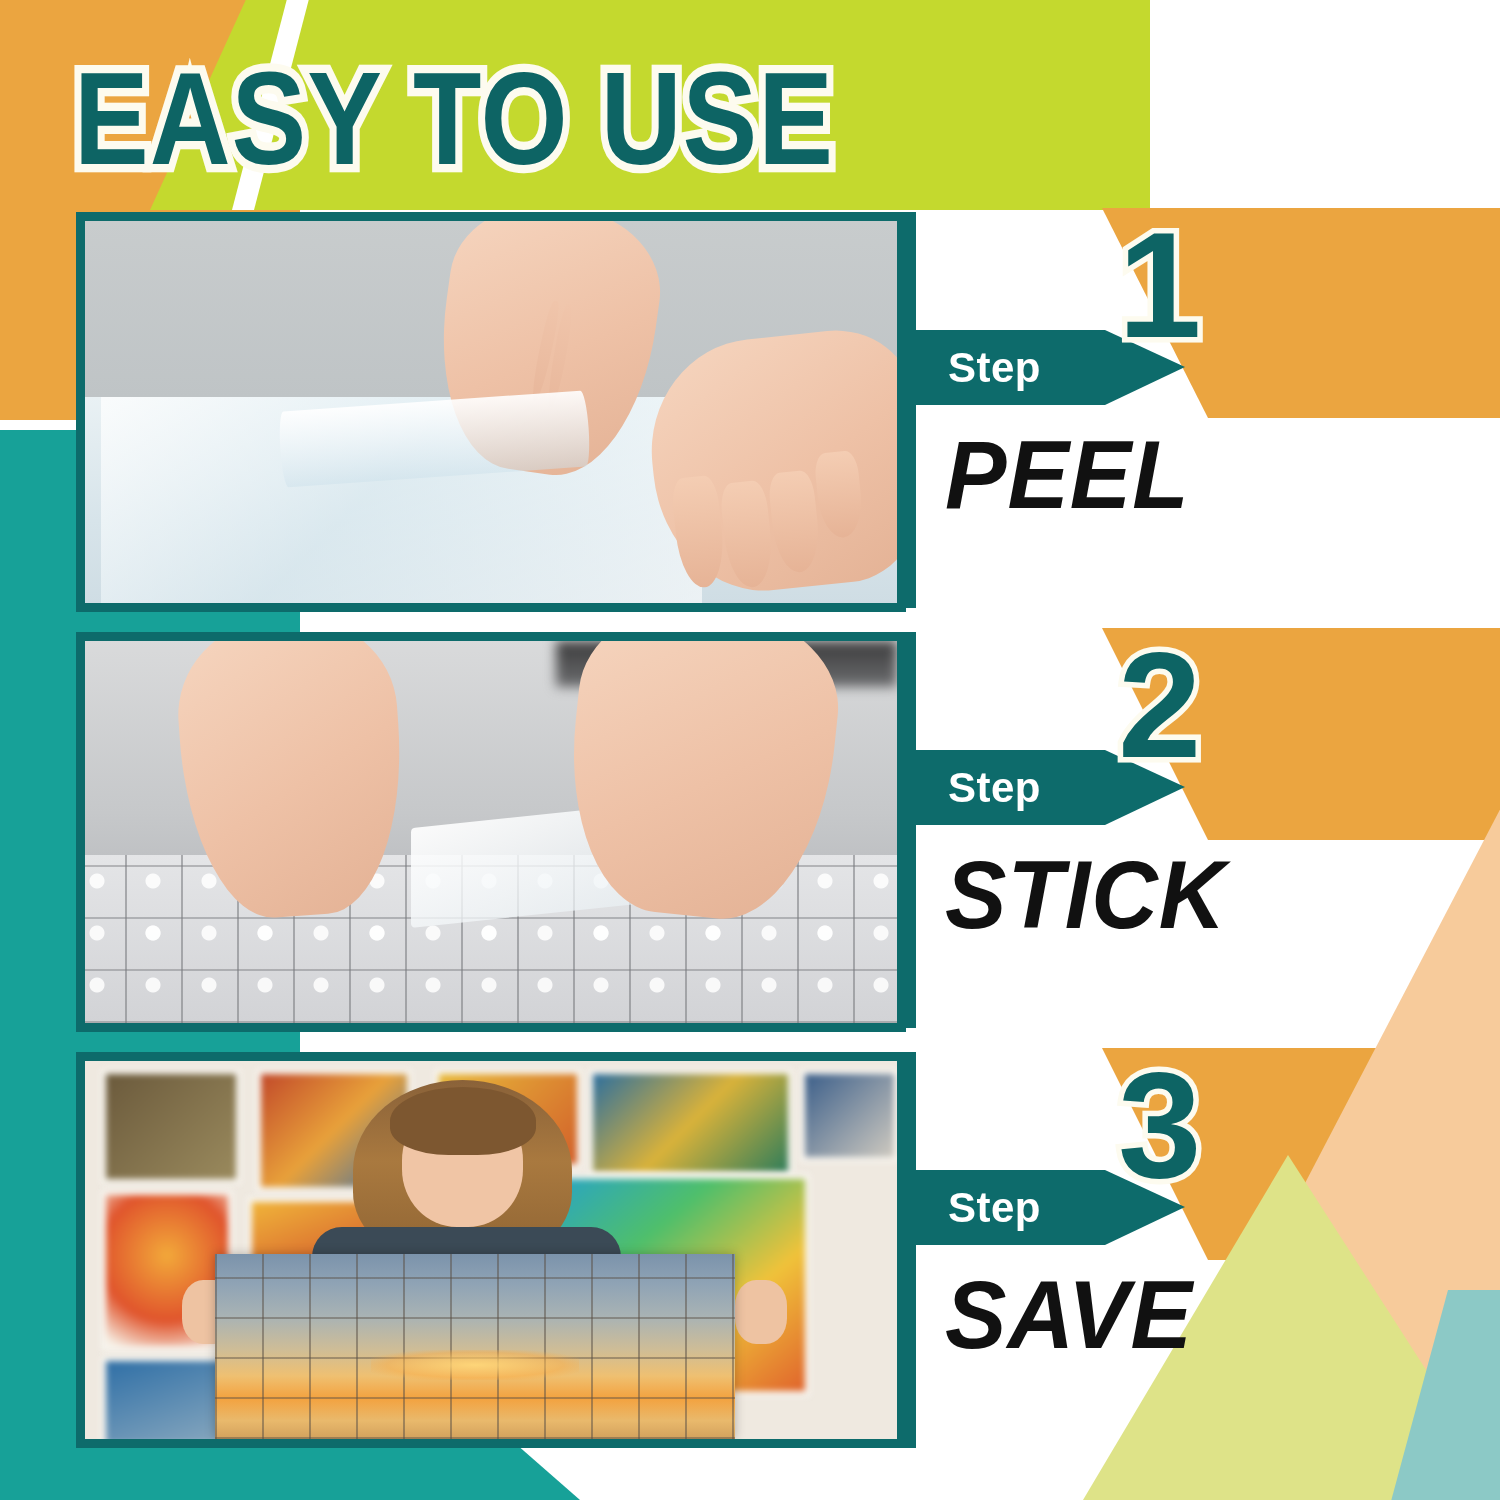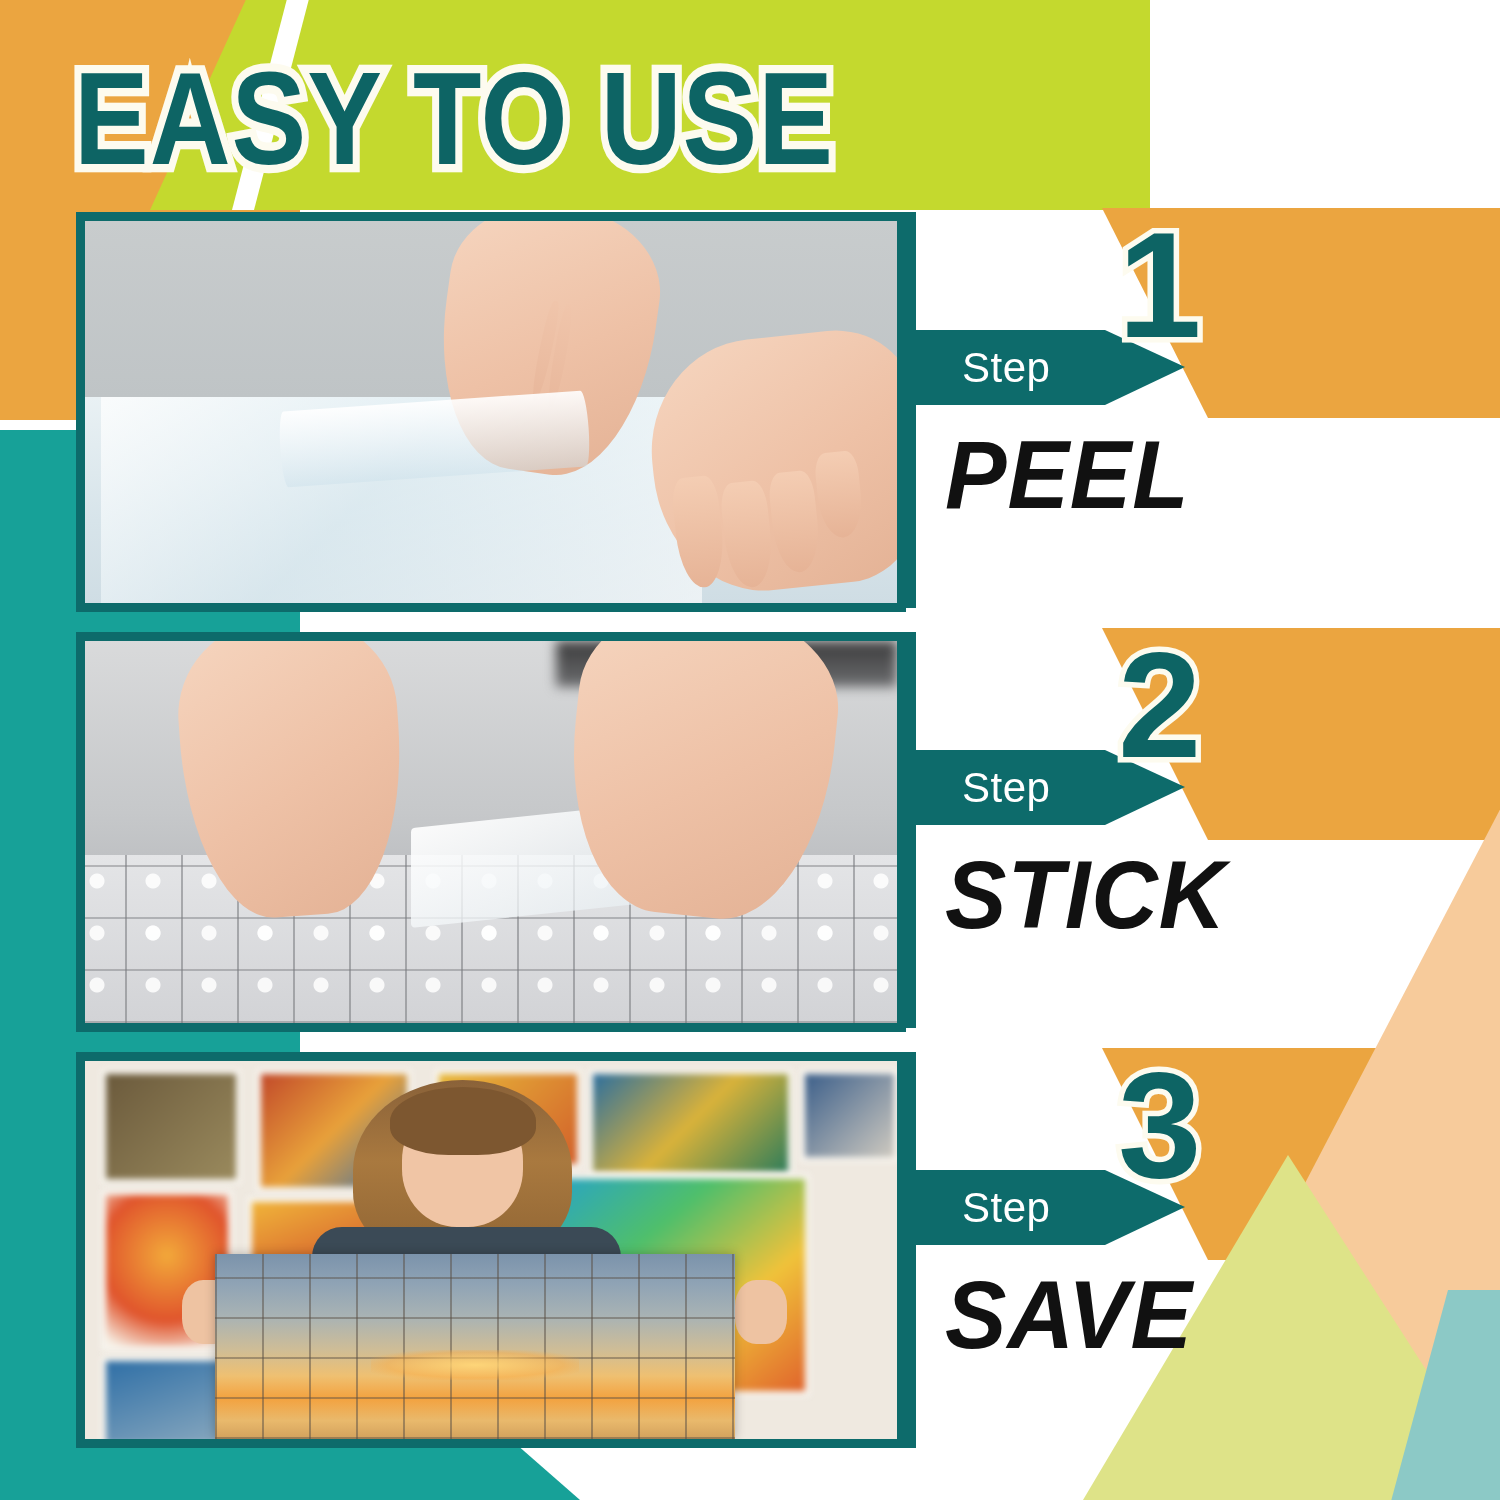--- a/index.html
+++ b/index.html
@@ -287,22 +287,22 @@
     width: 280px;
     height: 75px;
     background: #0D6B6B;
     clip-path: polygon(0 0, 200px 0, 280px 37px, 200px 75px, 0 75px);
     display: flex;
     align-items: center;
   }
   .step-tag-label {
     color: #ffffff;
     font-size: 42px;
-    font-weight: normal;
-    margin-left: 57px;
+    font-weight: bold;
+    margin-left: 43px;
     letter-spacing: .5px;
     line-height: 1;
   }
   .step-number {
     position: absolute;
     left: 213px;
     top: -2px;
     font-size: 150px;
     font-weight: bold;
     color: #0D6464;

